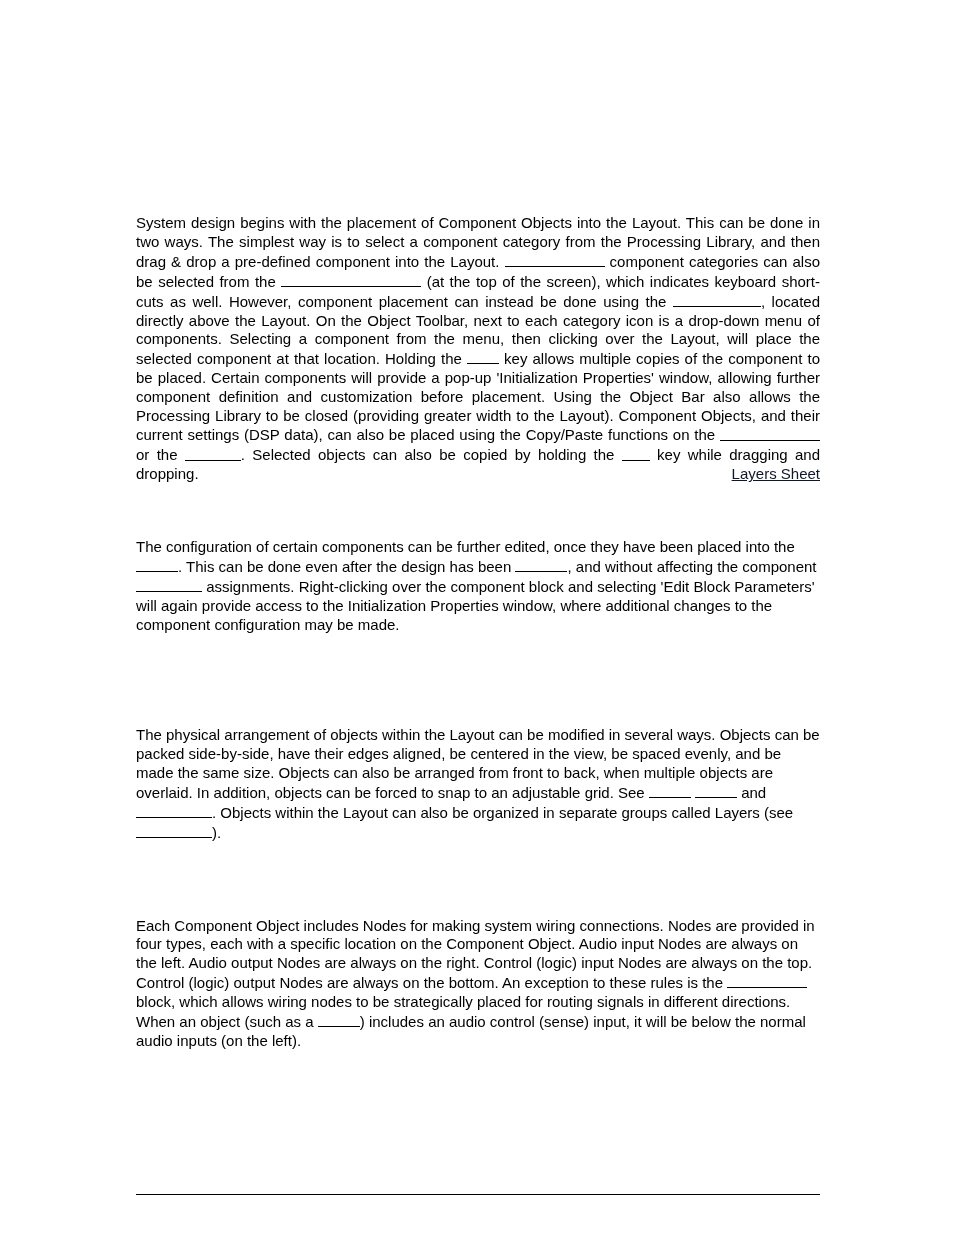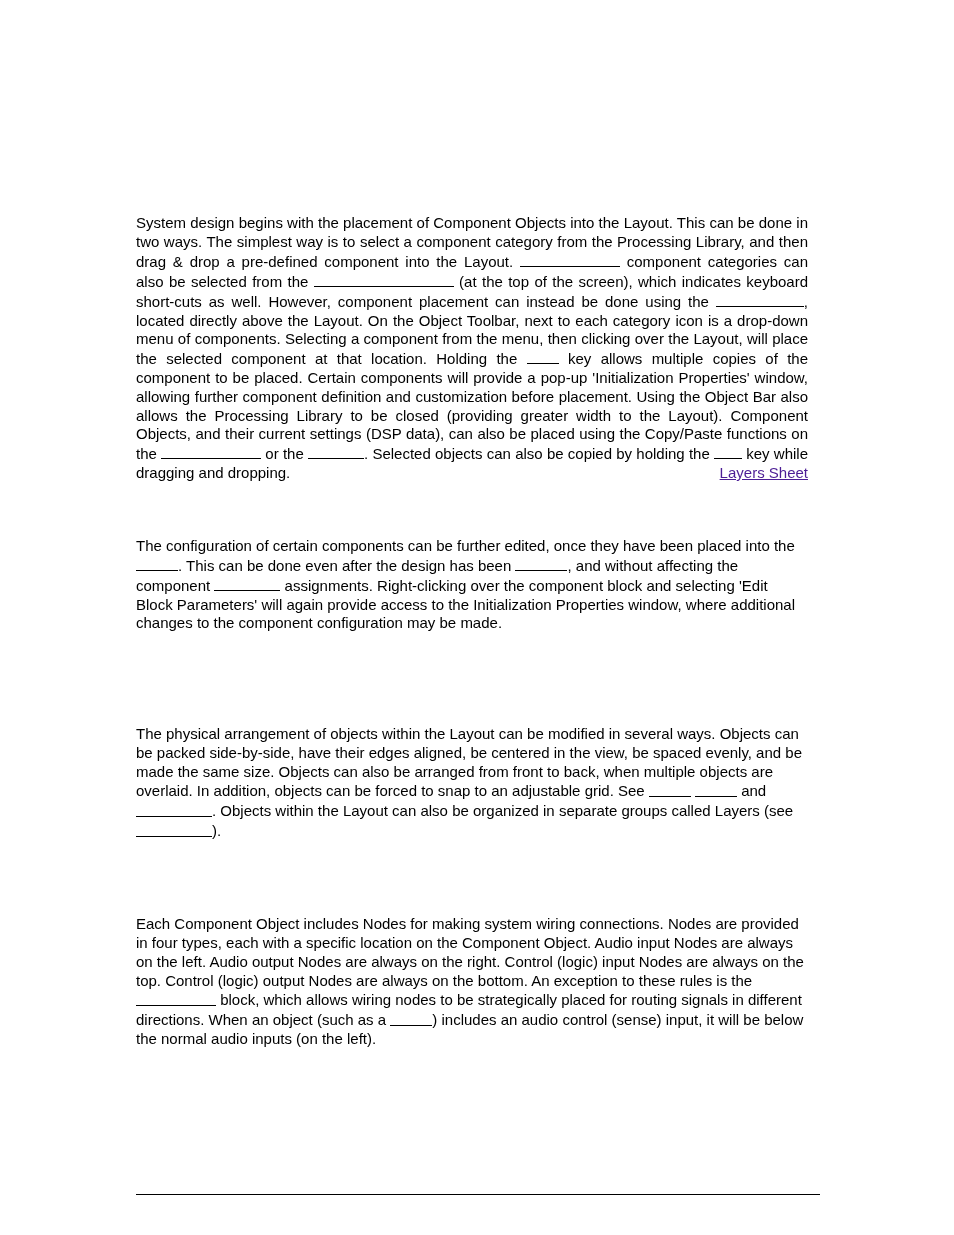--- a/index.html
+++ b/index.html
@@ -17,30 +17,30 @@
     line-height: 1.25;
   }
   .page {
     position: absolute;
     left: 136px;
     top: 0;
     width: 684px;
     padding-top: 214px;
   }
   .para {
-    margin: 0 12px 0 0;
+    margin: 0 0 0 0;
   }
   .blank {
     display: inline-block;
     border-bottom: 1px solid #000000;
     height: 0.95em;
     vertical-align: baseline;
   }
   .link {
-    color: #4c1d95;
+    color: #0f172a;
     text-decoration: underline;
     cursor: pointer;
   }
   .footer-rule {
     position: absolute;
     left: 136px;
     width: 684px;
     top: 1194px;
     border-top: 1px solid #000000;
   }

